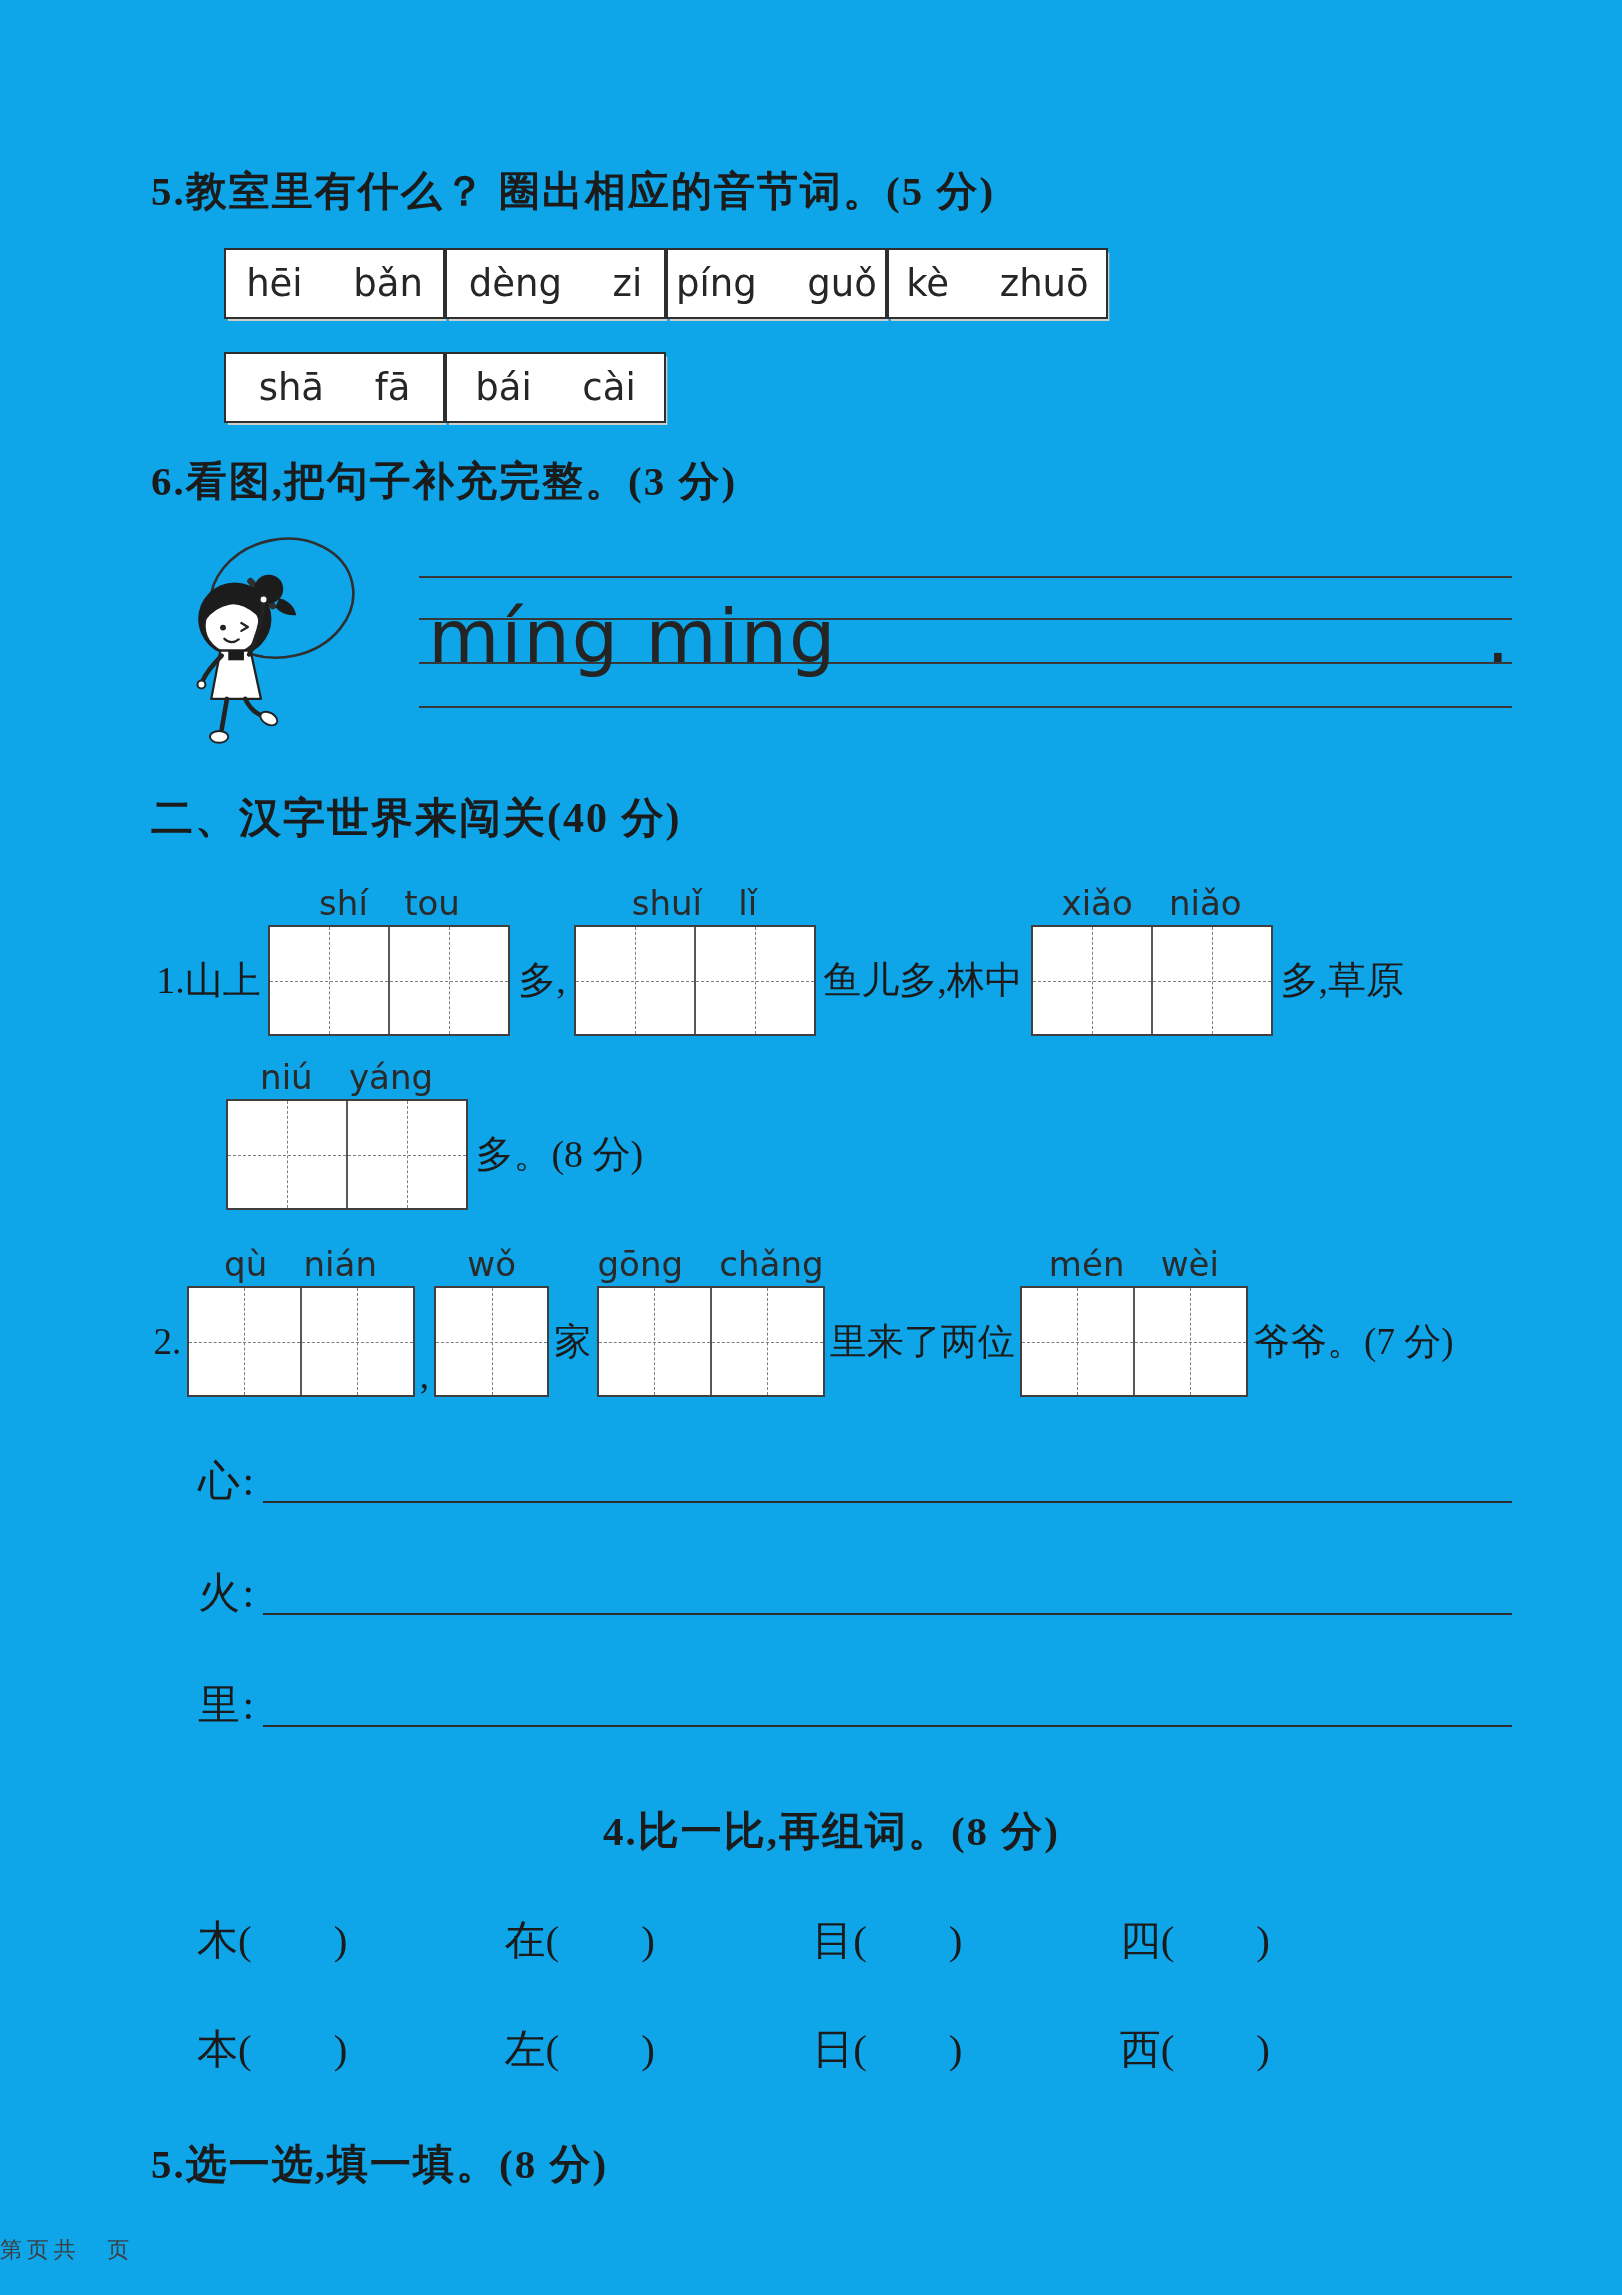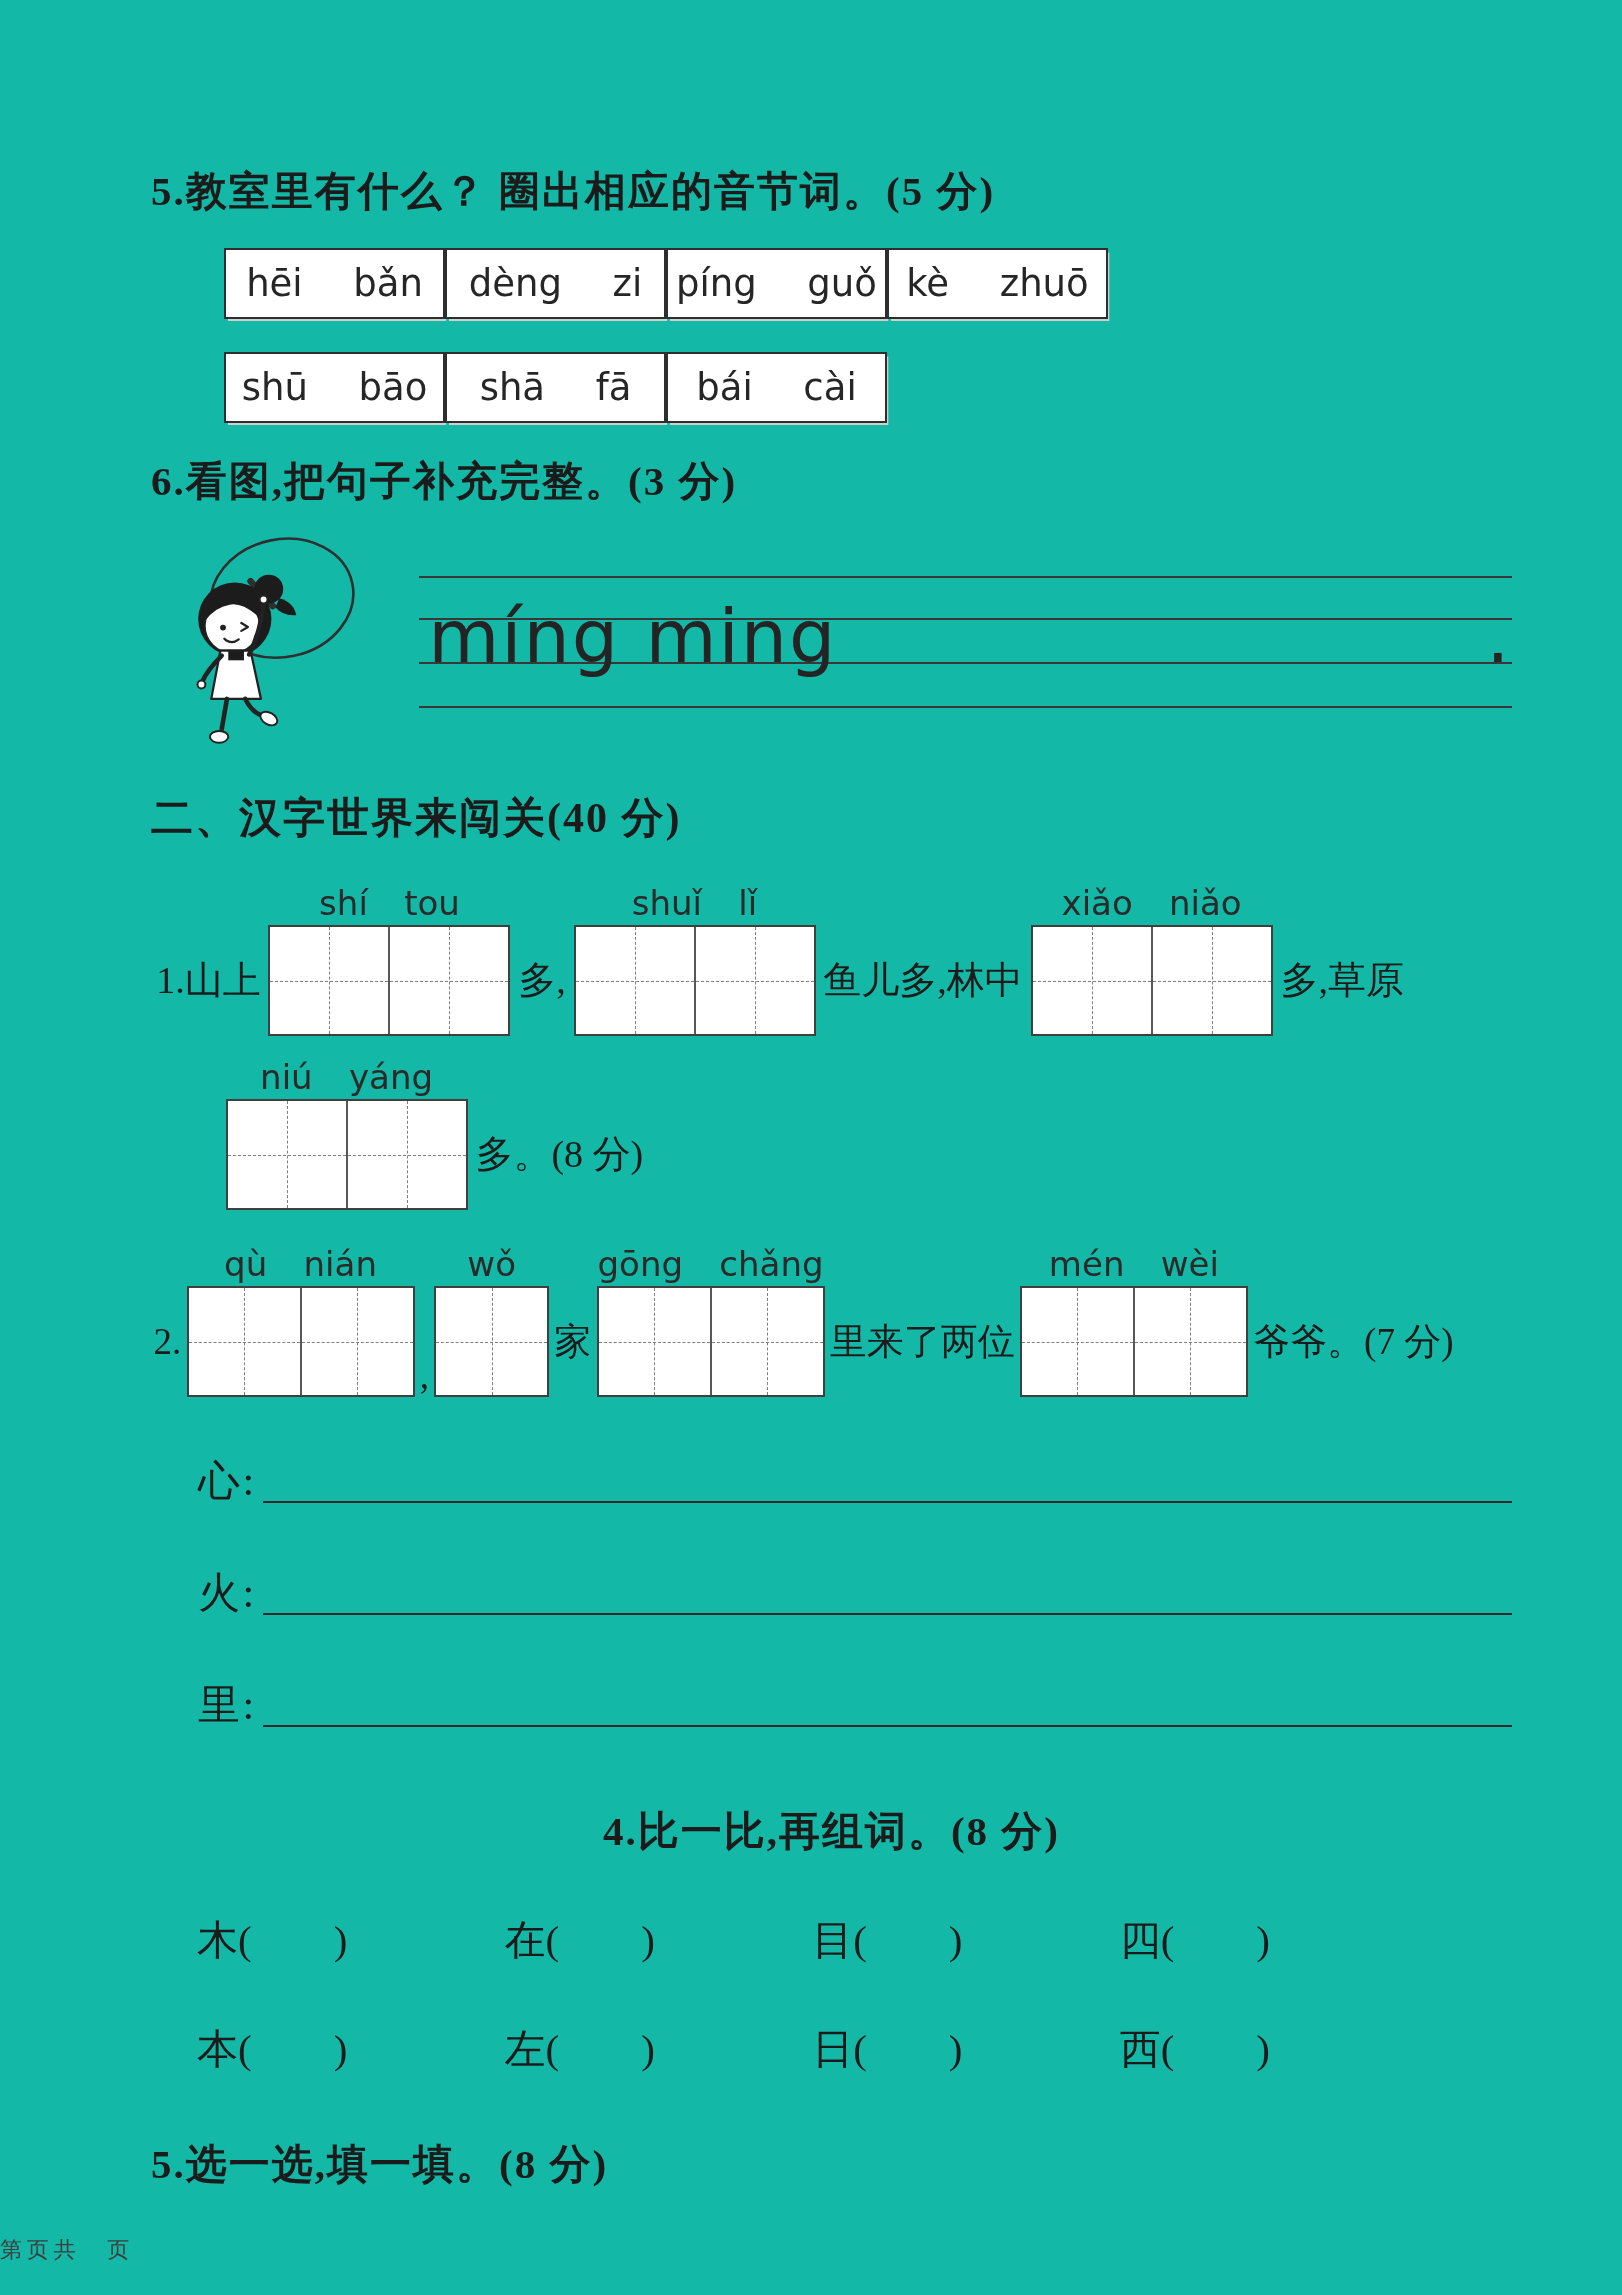--- a/index.html
+++ b/index.html
@@ -1,17 +1,17 @@
 <!DOCTYPE html>
 <html style="font-size:10.5px"><head>
 <meta charset="utf-8">
 <style>
   html,body { margin:0; padding:0; background:#e9e9e7; }
   .page {
-    width:1623px; height:2295px; background:#14b8a6; position:relative;
+    width:1623px; height:2295px; background:#0ea5e9; position:relative;
     overflow:hidden; color:#1b1b1b;
     font-family:"Liberation Serif", serif;
   }
   .inner { padding:164px 111px 0 151px; }
 
   .qhead { font-size:41px; font-weight:600; letter-spacing:2px; white-space:nowrap; }
 
   
   .pyrow { display:flex; width:1171px; margin:29px 0 0 73px; }
   .pyrow + .pyrow { margin-top:33px; }
@@ -85,21 +85,20 @@
 
     <div class="qhead">5.教室里有什么？ 圈出相应的音节词。(5 分)</div>
 
     <div class="pyrow">
       <div class="pybox">hēi bǎn</div>
       <div class="pybox">dèng zi</div>
       <div class="pybox">píng guǒ</div>
       <div class="pybox">kè zhuō</div>
     </div>
     <div class="pyrow">
-      <div class="pybox">shū bāo</div>
       <div class="pybox">shā fā</div>
       <div class="pybox">bái cài</div>
     </div>
 
     <div class="q6">
       <div class="qhead">6.看图,把句子补充完整。(3 分)</div>
       <div class="q6row">
         <svg class="girl" viewBox="0 0 330 370">
           <ellipse cx="200" cy="118" rx="110" ry="90" fill="none" stroke="#2f2f2f" stroke-width="4" transform="rotate(-12 200 118)"></ellipse>
           <line x1="152" y1="92" x2="186" y2="130" stroke="#2f2f2f" stroke-width="10" stroke-linecap="round"></line>

